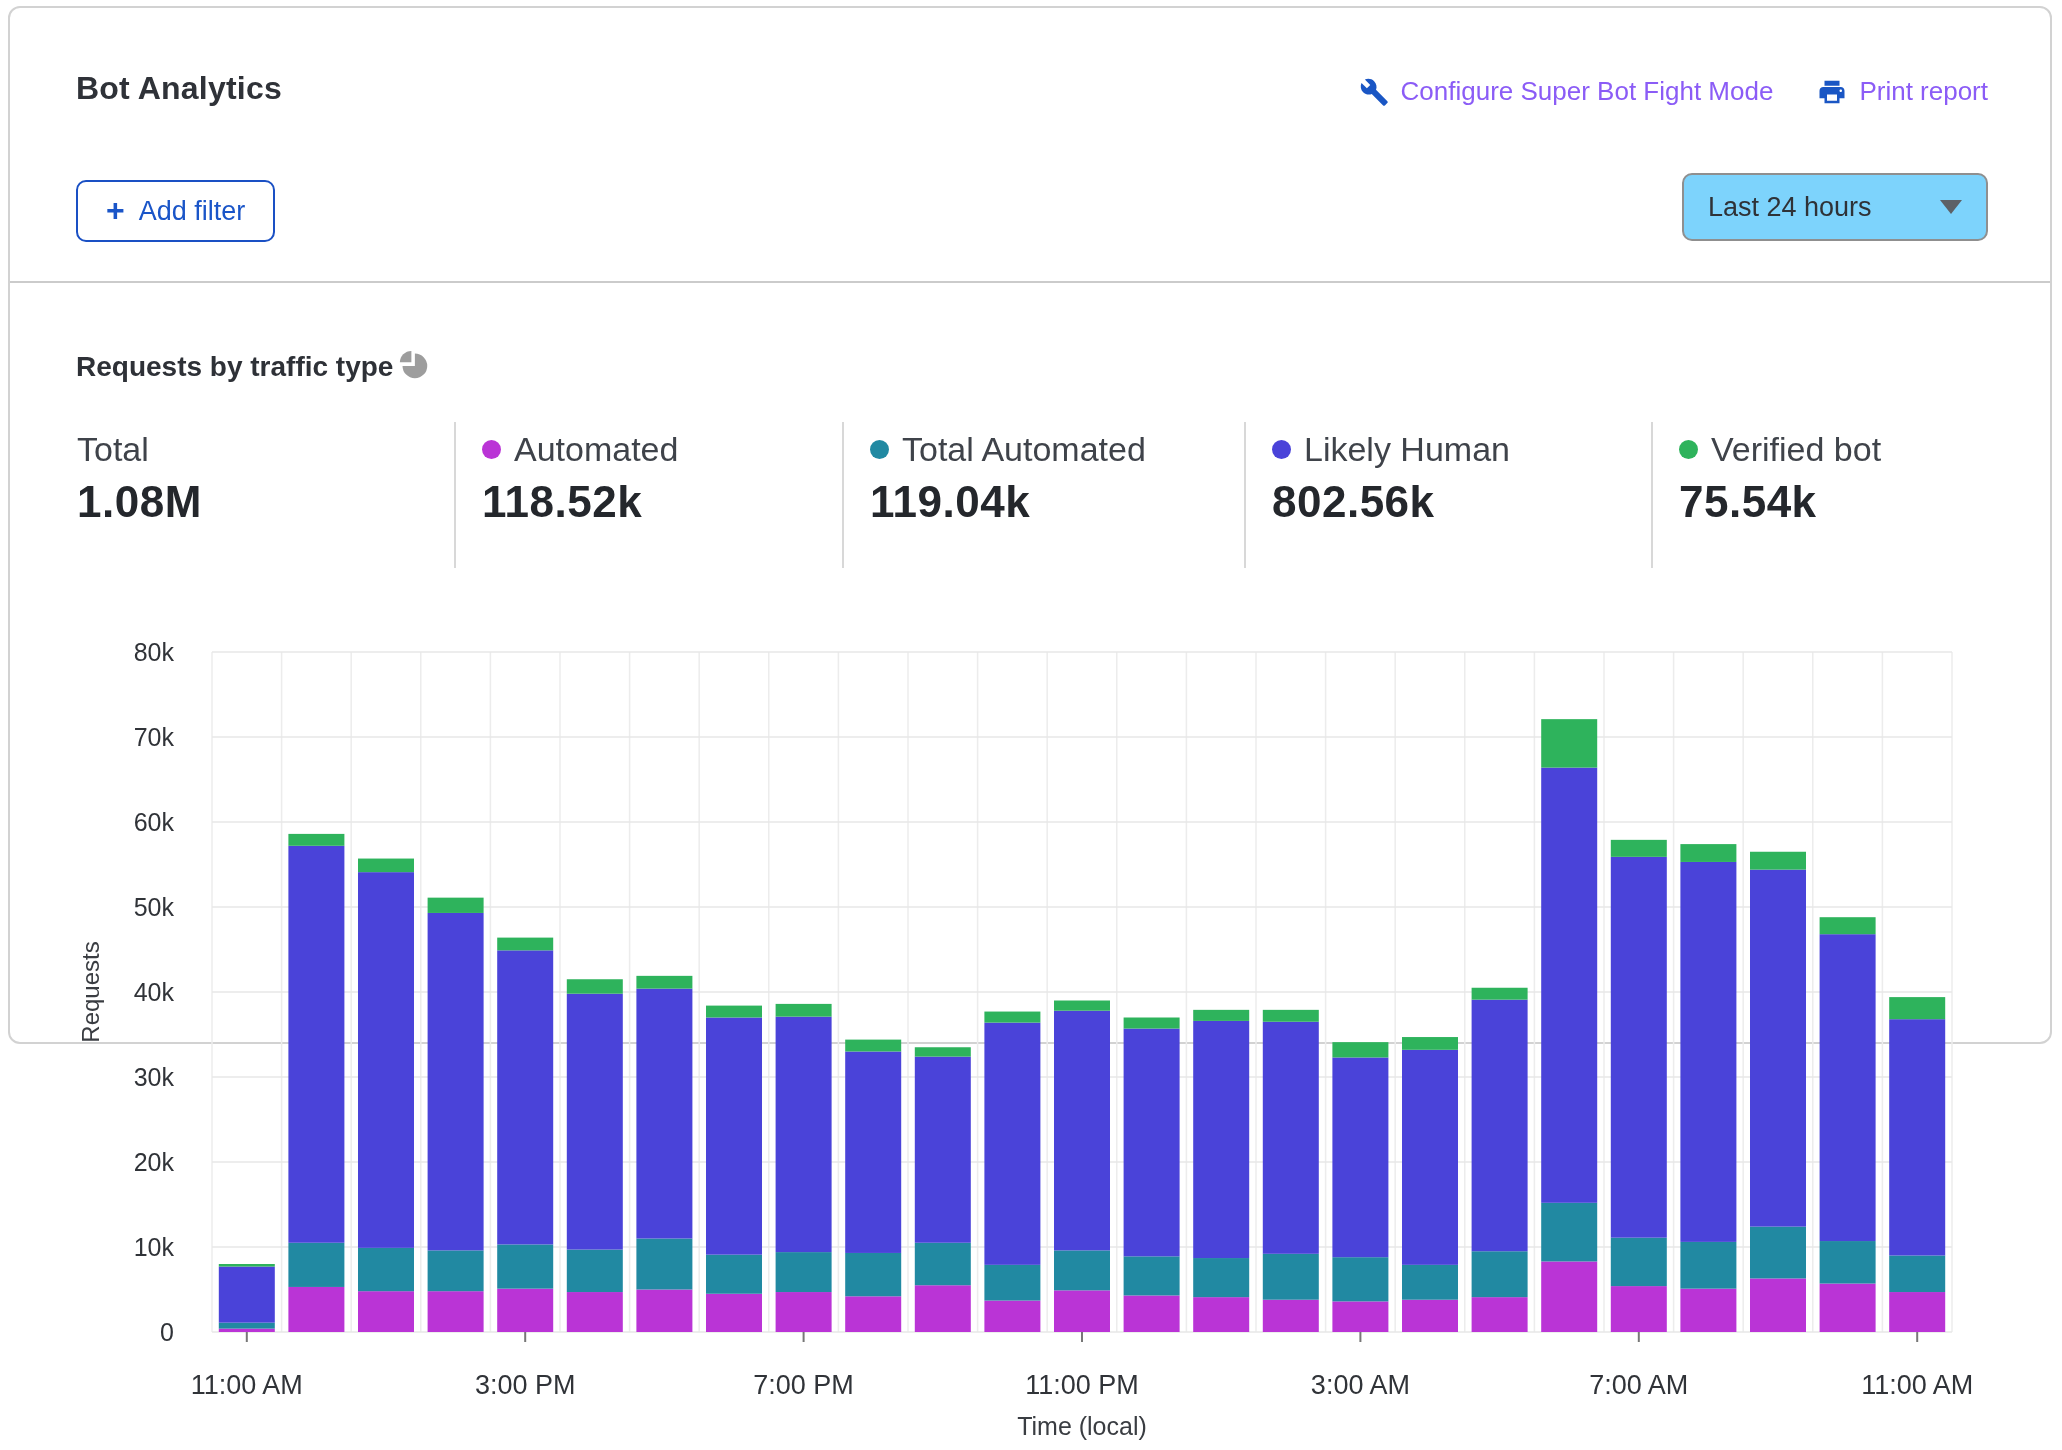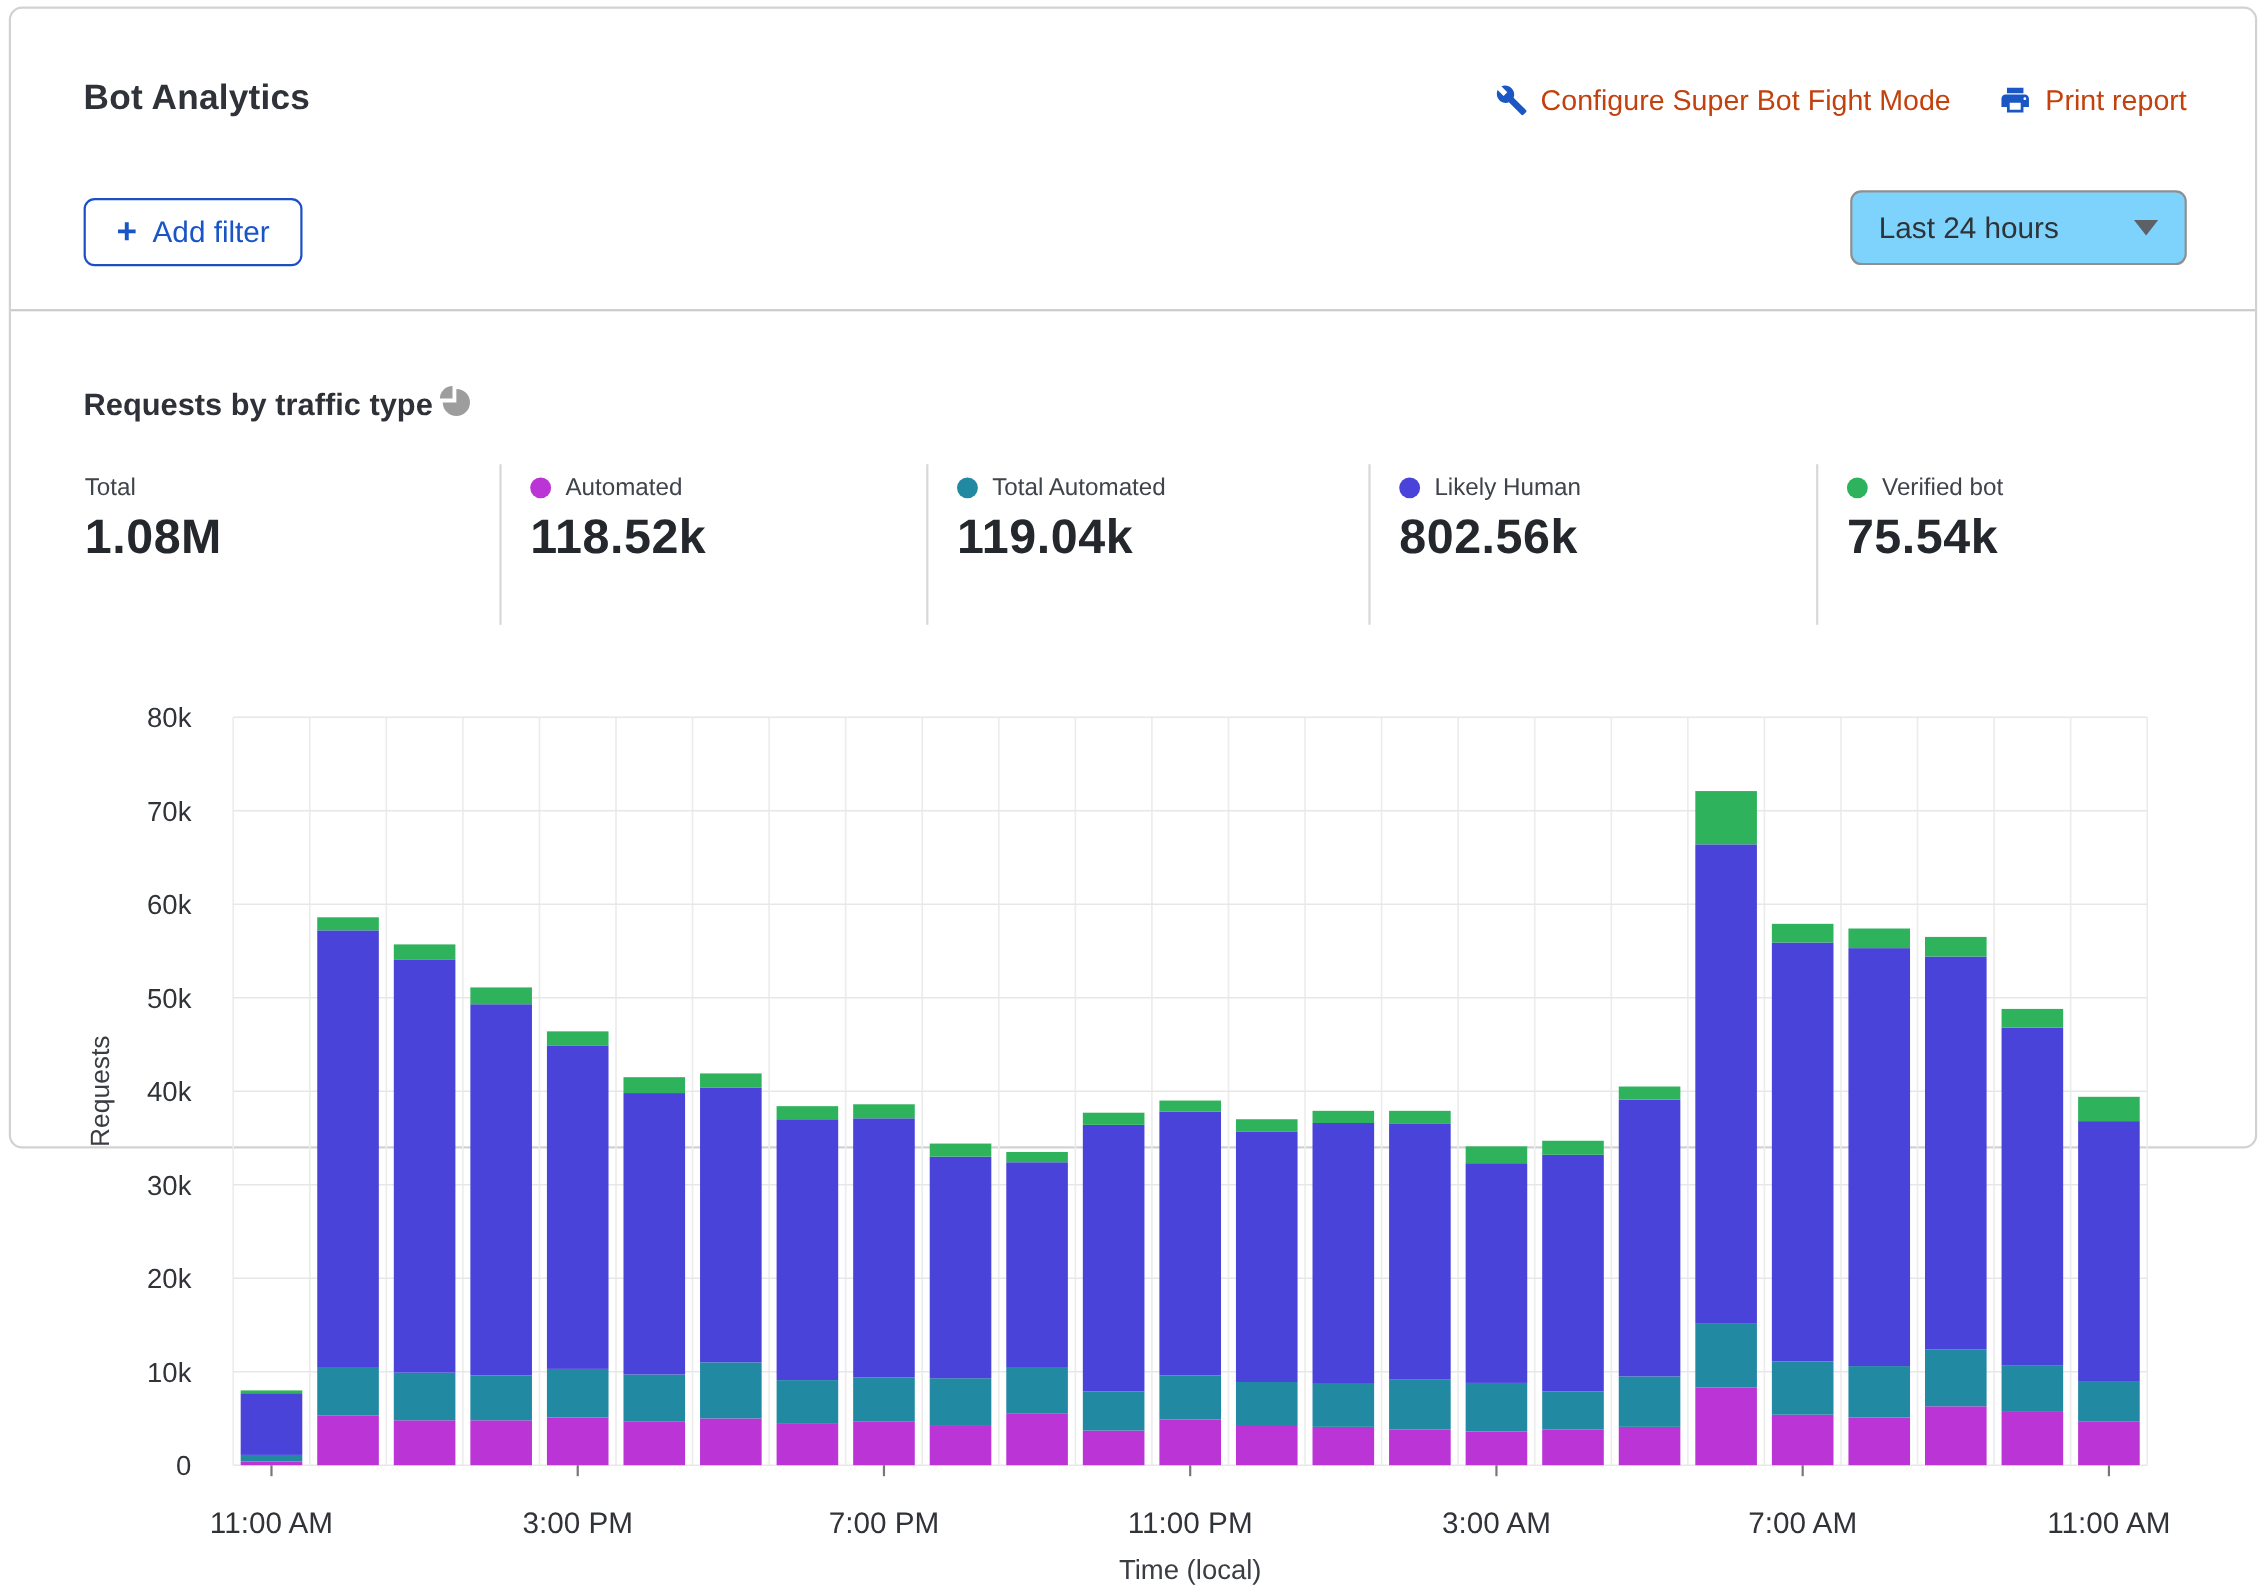--- a/index.html
+++ b/index.html
@@ -10,22 +10,22 @@
     background: #ffffff; border: 2px solid #d2d2d2; border-radius: 12px;
   }
   .page-title {
     position: absolute; left: 66px; top: 62px;
     font-size: 32px; font-weight: 700; color: #2f3238; letter-spacing: .2px;
   }
   .header-links {
     position: absolute; top: 68px; right: 62px;
     display: flex; align-items: center; gap: 44px;
   }
-  .hlink { display: flex; align-items: flex-start; gap: 12px;
-    color: #c2410c; font-size: 26px; cursor: pointer; }
+  .hlink { display: flex; align-items: center; gap: 12px;
+    color: #8b5cf6; font-size: 26px; cursor: pointer; }
   .hlink svg { display: block; }
   .add-filter-btn {
     position: absolute; left: 66px; top: 172px; height: 62px;
     display: flex; align-items: center; gap: 14px; padding: 0 28px;
     border: 2.5px solid #1a50c4; border-radius: 10px; background: #fff;
     color: #1a55c8; font-size: 27px; cursor: pointer;
     font-family: "Liberation Sans", sans-serif;
   }
   .add-filter-btn .plus { font-size: 32px; font-weight: 600; line-height: 1; margin-top: -3px; }
   .time-select {
@@ -40,21 +40,21 @@
   .header-divider { position: absolute; left: 0; top: 273px; width: 100%;
     height: 2px; background: #cbcbcb; }
   .section-title-row { position: absolute; left: 66px; top: 342px;
     display: flex; align-items: center; gap: 6px; }
   .section-title { font-size: 28px; font-weight: 700; color: #2e3137; }
   .stats-row { position: absolute; left: 0; top: 414px; width: 100%; height: 150px; }
   .stat-col { position: absolute; top: 8px; }
   .stat-divider { position: absolute; top: 0; width: 2px; height: 146px; background: #d8d8d8; }
   .stat-label-row { display: flex; align-items: center; gap: 13px; }
   .legend-dot { width: 19px; height: 19px; border-radius: 50%; }
-  .stat-label { font-size: 22px; color: #3f434a; }
+  .stat-label { font-size: 34px; color: #3f434a; }
   .stat-value { margin-top: 8px; font-size: 44px; font-weight: 700; color: #24272c; letter-spacing: .5px; }
   .chart-wrap { position: absolute; left: 0; top: 594px; width: 2044px; height: 845px; }
   svg text { font-family: "Liberation Sans", "DejaVu Sans", sans-serif; }
 </style>
 </head>
 <body>
 
 <div class="card">
 
   <div class="page-title">Bot Analytics</div>

